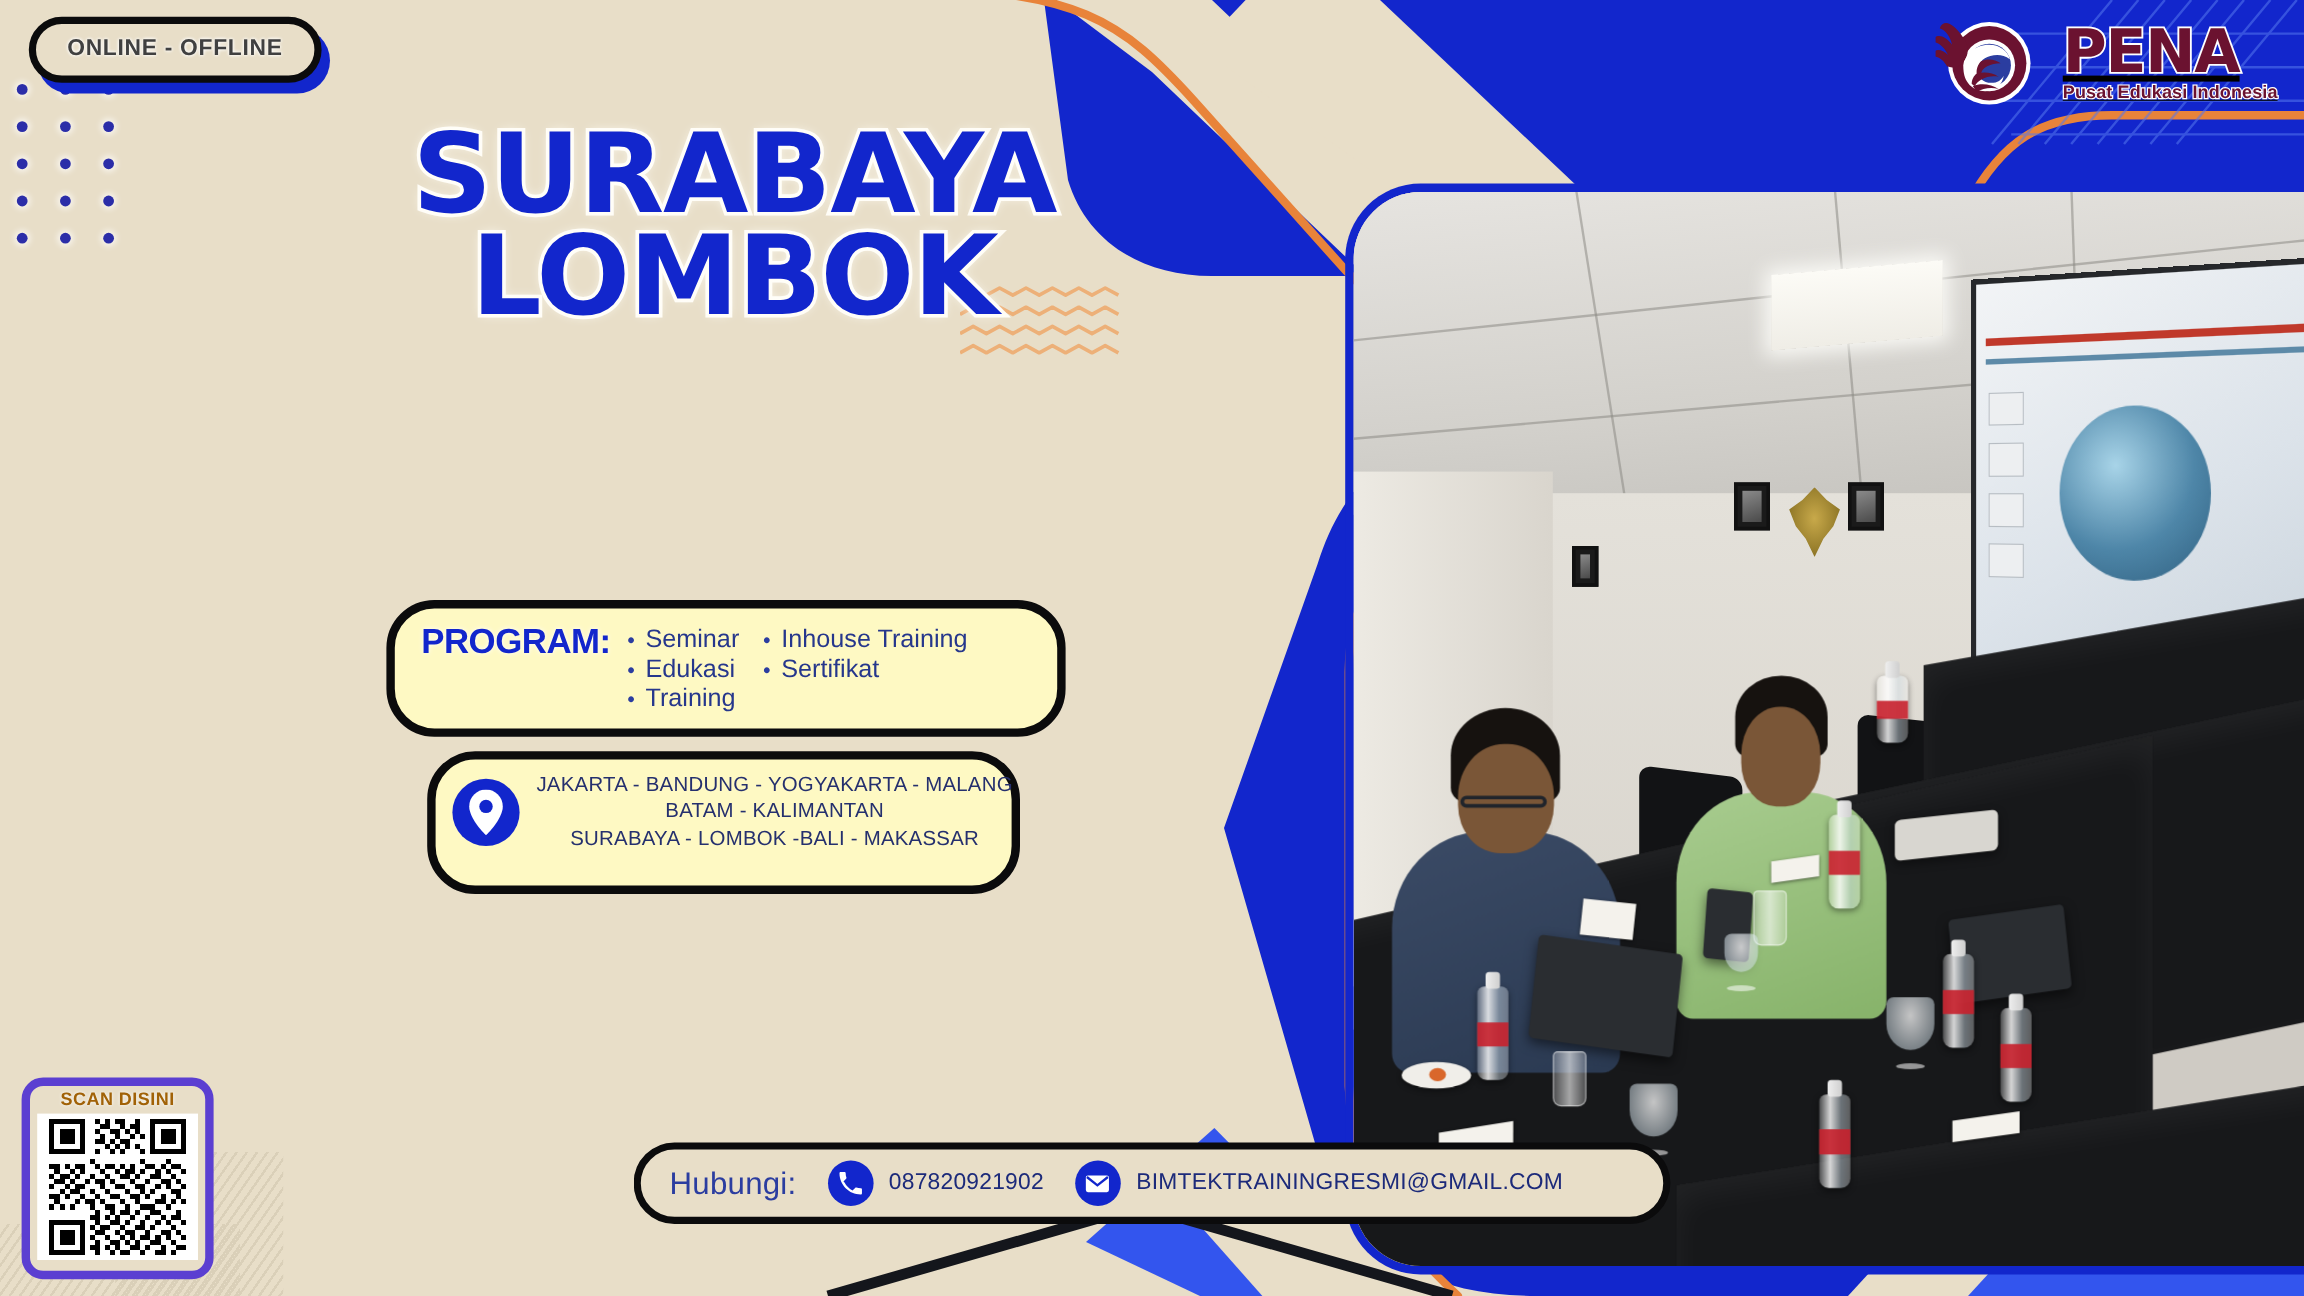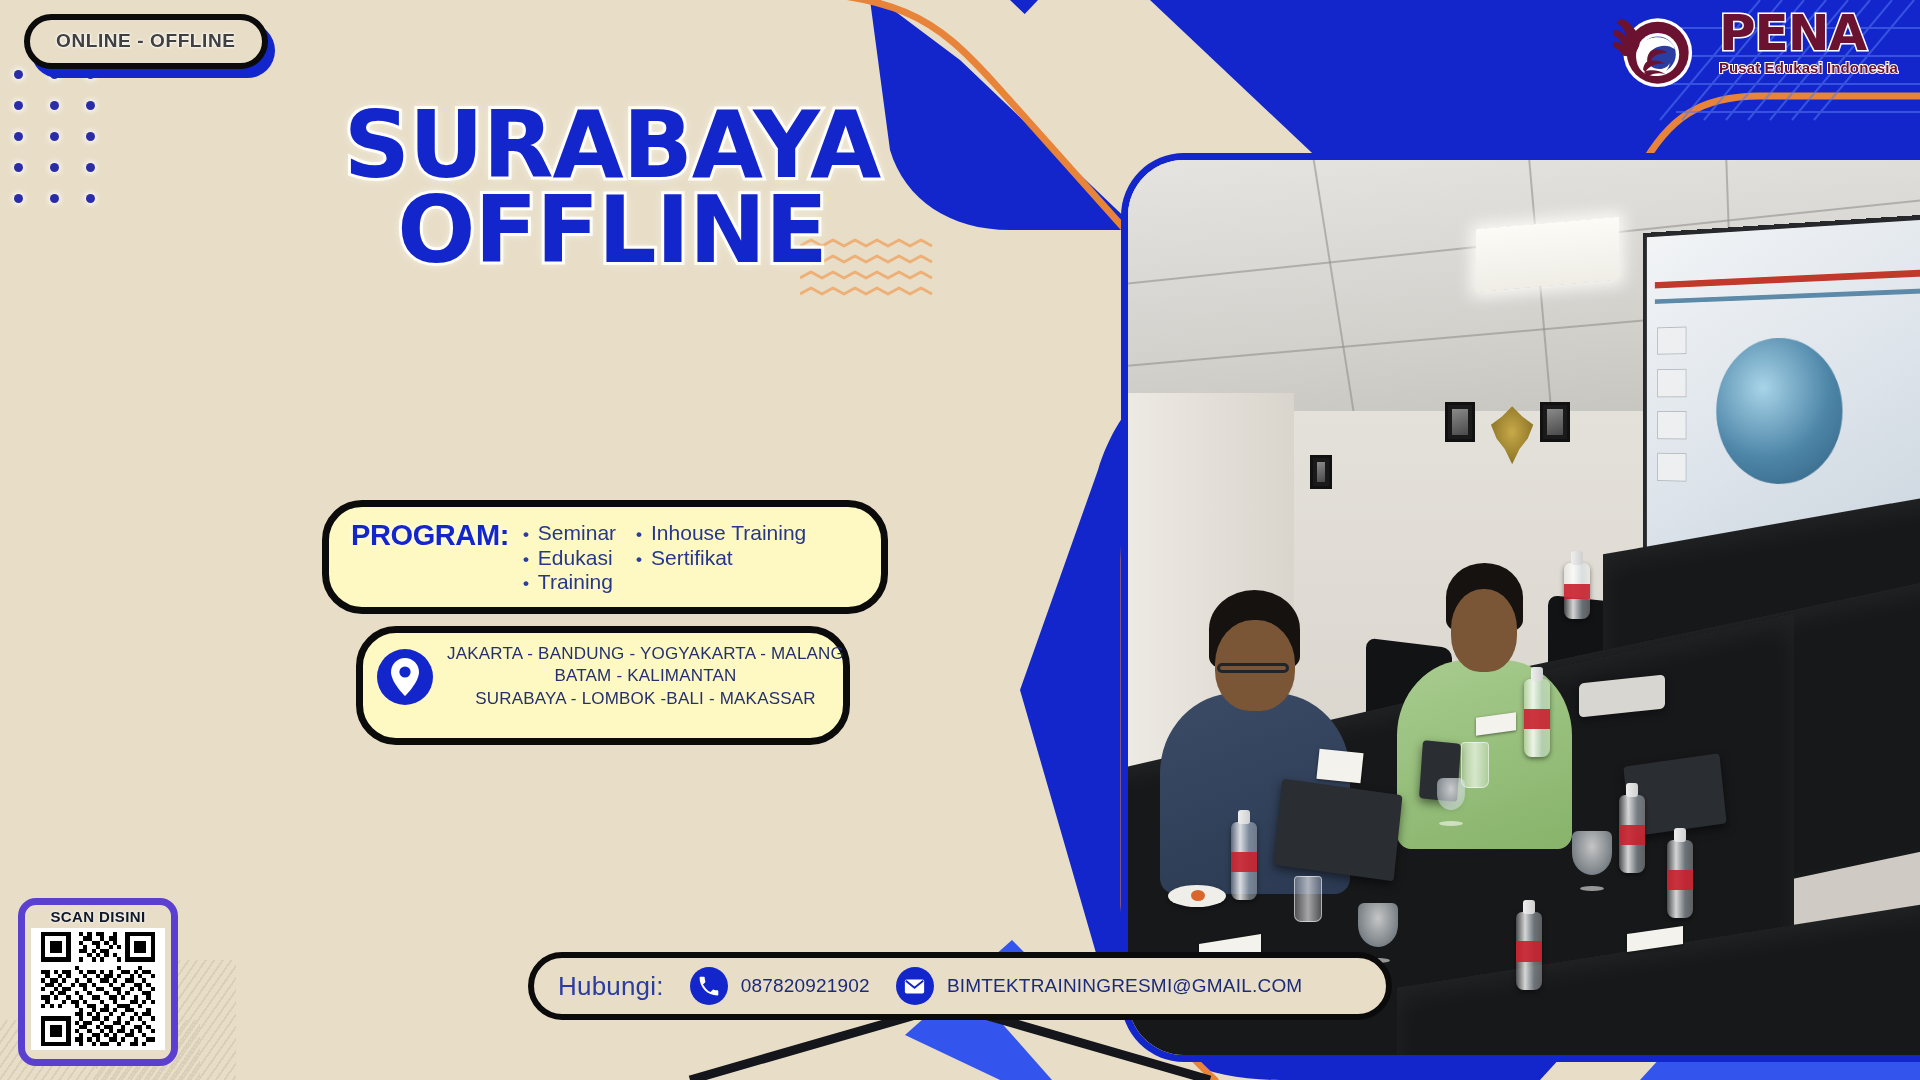--- a/index.html
+++ b/index.html
@@ -208,38 +208,38 @@
   .cicon{ width:38px; height:38px; border-radius:50%; background:#1226CC; display:flex; align-items:center; justify-content:center; flex:0 0 auto; }
   .contact .val{ font-size:19px; color:#1C2A7A; letter-spacing:.2px; white-space:nowrap; }
 
   
   .qr-card{
     position:absolute; left:18px; top:898px; width:160px; height:168px;
     border:7px solid #5B3FD1; border-radius:18px; background:#E8DEC8;
     padding:4px 6px 6px; z-index:35;
   }
   .qr-title{
-    text-align:center; font-size:15px; font-weight:700; color:#0f172a;
+    text-align:center; font-size:15px; font-weight:700; color:#a16207;
     letter-spacing:.4px; line-height:1.1; text-shadow:0 0 3px #fff;
   }
   .qr-img{ width:100%; height:122px; background:#fff; margin-top:2px; }
 
   .hatch{
     position:absolute; left:96px; top:960px; width:140px; height:120px;
     opacity:.30; z-index:20;
     background:repeating-linear-gradient(125deg,transparent 0 5px,#B9AE94 5px 7px);
   }
   .hatch2{
     position:absolute; left:0px; top:1020px; width:200px; height:60px;
     opacity:.30; z-index:20;
     background:repeating-linear-gradient(125deg,transparent 0 5px,#B9AE94 5px 7px);
   }
 
   
-  .logo{ position:absolute; right:22px; top:8px; display:flex; gap:20px; z-index:40; }
+  .logo{ position:absolute; right:22px; top:8px; display:flex; align-items:center; gap:20px; z-index:40;text-decoration:underline; }
   .logo .mark{ width:86px; height:86px; position:relative; flex:0 0 auto; }
   .logo .txt{ display:flex; flex-direction:column; line-height:1; }
   .logo .pena{
     font-family:"DejaVu Sans", sans-serif;
     font-size:50px; font-weight:700; color:#6B1230; letter-spacing:-1px;
     -webkit-text-stroke:3px #FFFFFF; paint-order:stroke fill;
   }
   .logo .tag{
     font-size:15px; font-weight:700; color:#6B1230; letter-spacing:.1px; margin-top:2px;
     -webkit-text-stroke:2px #FFFFFF; paint-order:stroke fill;
@@ -416,21 +416,21 @@
     <i style="left:0;top:93px"></i>
       <i style="left:36px;top:93px"></i>
       <i style="left:72px;top:93px"></i>
     <i style="left:0;top:124px"></i>
       <i style="left:36px;top:124px"></i>
       <i style="left:72px;top:124px"></i>
   </div>
 
   <div class="headline">
     <span class="l1">SURABAYA</span>
-    <span class="l2">OFFLINE</span>
+    <span class="l2">LOMBOK</span>
   </div>
 
   <svg class="waves" viewBox="0 0 140 62">
     <g fill="none" stroke="#EDB078" stroke-width="3" stroke-linejoin="round">
       <polyline points="0,8 11,2 22,8 33,2 44,8 55,2 66,8 77,2 88,8 99,2 110,8 121,2 132,8"></polyline>
       <polyline points="0,24 11,18 22,24 33,18 44,24 55,18 66,24 77,18 88,24 99,18 110,24 121,18 132,24"></polyline>
       <polyline points="0,40 11,34 22,40 33,34 44,40 55,34 66,40 77,34 88,40 99,34 110,40 121,34 132,40"></polyline>
       <polyline points="0,56 11,50 22,56 33,50 44,56 55,50 66,56 77,50 88,56 99,50 110,56 121,50 132,56"></polyline>
     </g>
   </svg>

